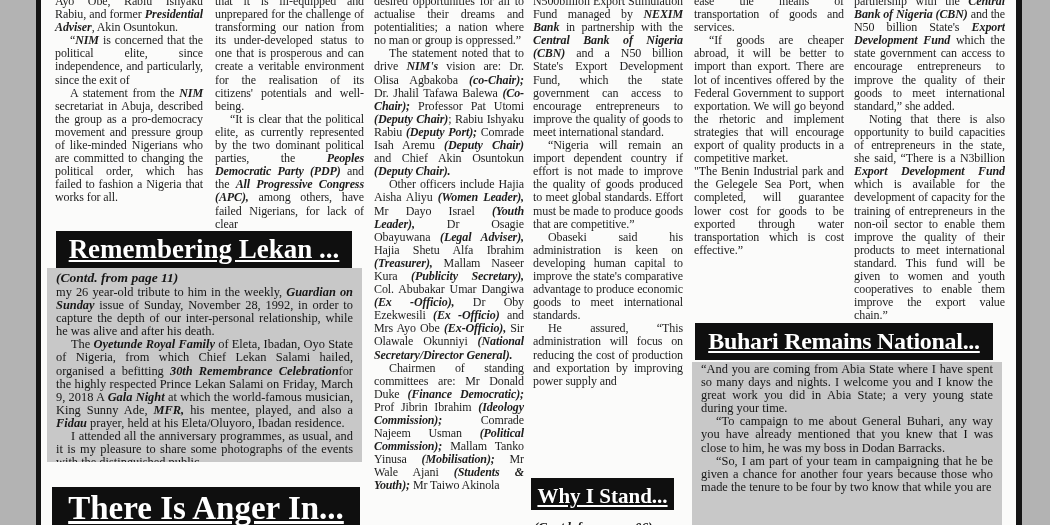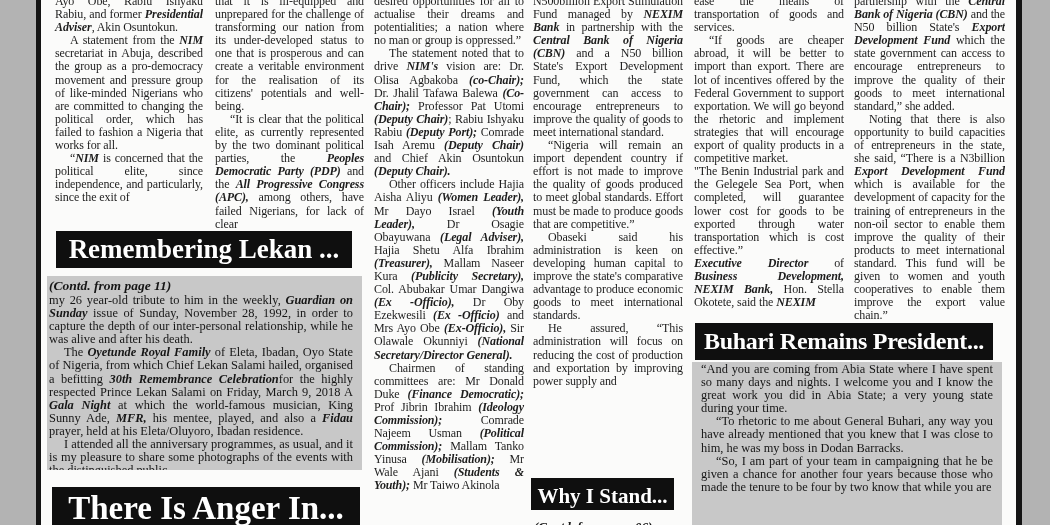--- a/index.html
+++ b/index.html
@@ -37,37 +37,37 @@
 
   .headline-box {
     position: absolute;
     background: #0f0f0f;
     color: #ffffff;
     text-align: center;
     font-weight: bold;
     white-space: nowrap;
     overflow: hidden;
   }
-  .headline-box span { }
+  .headline-box span { text-decoration: underline; }
 
   #remembering-box { left: 56px;  top: 231px; width: 296px; height: 37px; font-size: 27px; line-height: 36px; }
   #anger-box       { left: 52px;  top: 487px; width: 308px; height: 42px; font-size: 33px; line-height: 43px; }
   #why-box         { left: 531px; top: 478px; width: 143px; height: 32px; font-size: 21px; line-height: 37px; }
   #buhari-box      { left: 695px; top: 323px; width: 298px; height: 37px; font-size: 24px; line-height: 36px; letter-spacing: -0.3px; }
 
   .gray-article {
     position: absolute;
     background: #c8c8c8;
     color: #161616;
     font-size: 12.4px; line-height: 13.1px;
     text-align: justify;
     box-sizing: border-box;
     overflow: hidden;
   }
-  #remembering-article { left: 47px;  top: 276px; width: 315px; height: 194px; padding: 2px 9px 0 2px; }
+  #remembering-article { left: 47px;  top: 268px; width: 315px; height: 194px; padding: 2px 9px 0 9px; }
   #buhari-article      { left: 692px; top: 362px; width: 310px; height: 170px; padding: 1px 9px 0 9px; }
 
   .contd {
     font-weight: bold; font-style: italic;
     font-size: 13.5px; line-height: 15px;
     text-indent: 0; text-align: left;
     margin: 0 0 1px 0;
   }
   #why-contd {
     position: absolute; left: 534px; top: 519px;
@@ -79,22 +79,22 @@
 <body>
 
 <div id="margin-left" class="margin-strip"></div>
 <div id="border-left" class="page-border"></div>
 <div id="paper"></div>
 <div id="border-right" class="page-border"></div>
 <div id="margin-right" class="margin-strip"></div>
 
 <div id="col1" class="col">
     <p class="para">Ayo Obe, Rabiu Ishyaku Rabiu, and former <b><i>Presidential Adviser</i></b>, Akin Osuntokun.</p>
+    <p class="para">“<b><i>NIM</i></b> is concerned that the political elite, since independence, and particularly, since the exit of</p>
     <p class="para">A statement from the <b><i>NIM</i></b> secretariat in Abuja, described the group as a pro-democracy movement and pressure group of like-minded Nigerians who are committed to changing the political order, which has failed to fashion a Nigeria that works for all.</p>
-    <p class="para">“<b><i>NIM</i></b> is concerned that the political elite, since independence, and particularly, since the exit of</p>
   </div>
 <div id="col2" class="col">
     <p class="para">that it is ill-equipped and unprepared for the challenge of transforming our nation from its under-developed status to one that is prosperous and can create a veritable environment for the realisation of its citizens' potentials and well-being.</p>
     <p class="para">“It is clear that the political elite, as currently represented by the two dominant political parties, the <b><i>Peoples Democratic Party (PDP)</i></b> and the <b><i>All Progressive Congress (APC),</i></b> among others, have failed Nigerians, for lack of clear</p>
   </div>
 <div id="col3" class="col">
     <p class="para">desired opportunities for all to actualise their dreams and potentialities; a nation where no man or group is oppressed.”</p>
     <p class="para">The statement noted that to drive <b><i>NIM's</i></b> vision are: Dr. Olisa Agbakoba <b><i>(co-Chair);</i></b> Dr. Jhalil Tafawa Balewa <b><i>(Co-Chair);</i></b> Professor Pat Utomi <b><i>(Deputy Chair)</i></b>; Rabiu Ishyaku Rabiu <b><i>(Deputy Port);</i></b> Comrade Isah Aremu <b><i>(Deputy Chair)</i></b> and Chief Akin Osuntokun <b><i>(Deputy Chair).</i></b></p>
     <p class="para">Other officers include Hajia Aisha Aliyu <b><i>(Women Leader),</i></b> Mr Dayo Israel <b><i>(Youth Leader),</i></b> Dr Osagie Obayuwana <b><i>(Legal Adviser),</i></b> Hajia Shetu Alfa Ibrahim <b><i>(Treasurer),</i></b> Mallam Naseer Kura <b><i>(Publicity Secretary),</i></b> Col. Abubakar Umar Dangiwa <b><i>(Ex -Officio),</i></b> Dr Oby Ezekwesili <b><i>(Ex -Officio)</i></b> and Mrs Ayo Obe <b><i>(Ex-Officio),</i></b> Sir Olawale Okunniyi <b><i>(National Secretary/Director General).</i></b></p>
     <p class="para">Chairmen of standing committees are: Mr Donald Duke <b><i>(Finance Democratic);</i></b> Prof Jibrin Ibrahim <b><i>(Ideology Commission);</i></b> Comrade Najeem Usman <b><i>(Political Commission);</i></b> Mallam Tanko Yinusa <b><i>(Mobilisation);</i></b> Mr Wale Ajani <b><i>(Students &amp; Youth);</i></b> Mr Taiwo Akinola</p>
@@ -102,21 +102,20 @@
 <div id="col4" class="col">
     <p class="para">N500billion Export Stimulation Fund managed by <b><i>NEXIM Bank</i></b> in partnership with the <b><i>Central Bank of Nigeria (CBN)</i></b> and a N50 billion State's Export Development Fund, which the state government can access to encourage entrepreneurs to improve the quality of goods to meet international standard.</p>
     <p class="para">“Nigeria will remain an import dependent country if effort is not made to improve the quality of goods produced to meet global standards. Effort must be made to produce goods that are competitive.”</p>
     <p class="para">Obaseki said his administration is keen on developing human capital to improve the state's comparative advantage to produce economic goods to meet international standards.</p>
     <p class="para">He assured, “This administration will focus on reducing the cost of production and exportation by improving power supply and</p>
   </div>
 <div id="col5" class="col">
     <p class="para">ease the means of transportation of goods and services.</p>
     <p class="para">“If goods are cheaper abroad, it will be better to import than export. There are lot of incentives offered by the Federal Government to support exportation. We will go beyond the rhetoric and implement strategies that will encourage export of quality products in a competitive market.</p>
     <p class="para noindent">"The Benin Industrial park and the Gelegele Sea Port, when completed, will guarantee lower cost for goods to be exported through water transportation which is cost effective.”</p>
-    <p class="para noindent"><b><i>Executive Director</i></b> of <b><i>Business Development, NEXIM Bank,</i></b> Hon. Stella Okotete, said the <b><i>NEXIM</i></b></p>
   </div>
 <div id="col6" class="col">
     <p class="para">partnership with the <b><i>Central Bank of Nigeria (CBN)</i></b> and the N50 billion State's <b><i>Export Development Fund</i></b> which the state government can access to encourage entrepreneurs to improve the quality of their goods to meet international standard,” she added.</p>
     <p class="para">Noting that there is also opportunity to build capacities of entrepreneurs in the state, she said, “There is a N3billion <b><i>Export Development Fund</i></b> which is available for the development of capacity for the training of entrepreneurs in the non-oil sector to enable them improve the quality of their products to meet international standard. This fund will be given to women and youth cooperatives to enable them improve the export value chain.”</p>
   </div>
 
 <div id="remembering-box" class="headline-box">
   <span>Remembering Lekan ...</span>
 </div>
 <div id="remembering-article" class="gray-article">
@@ -131,21 +130,21 @@
 <div id="anger-box" class="headline-box">
   <span>There Is Anger In...</span>
 </div>
 
 <div id="why-box" class="headline-box">
   <span>Why I Stand...</span>
 </div>
 <div id="why-contd">(Contd. from page 06)</div>
 
 <div id="buhari-box" class="headline-box">
-  <span>Buhari Remains President...</span>
+  <span>Buhari Remains National...</span>
 </div>
 <div id="buhari-article" class="gray-article">
   <div>
       <p class="para">“And you are coming from Abia State where I have spent so many days and nights. I welcome you and I know the great work you did in Abia State; a very young state during your time.</p>
-      <p class="para">“To rhetoric to me about General Buhari, any way you have already mentioned that you knew that I was close to him, he was my boss in Dodan Barracks.</p>
+      <p class="para">“To campaign to me about General Buhari, any way you have already mentioned that you knew that I was close to him, he was my boss in Dodan Barracks.</p>
       <p class="para">“So, I am part of your team in campaigning that he be given a chance for another four years because those who made the tenure to be four by two know that while you are</p>
     </div>
 </div>
 
 </body></html>

